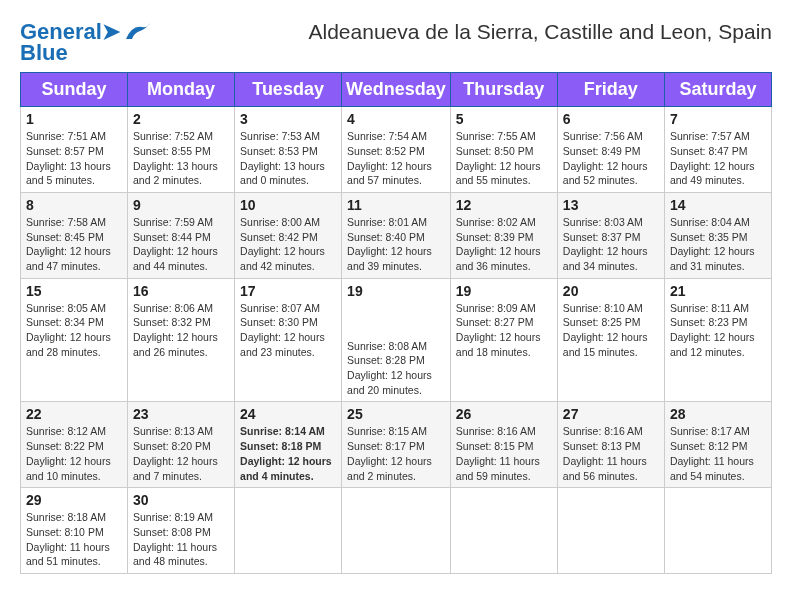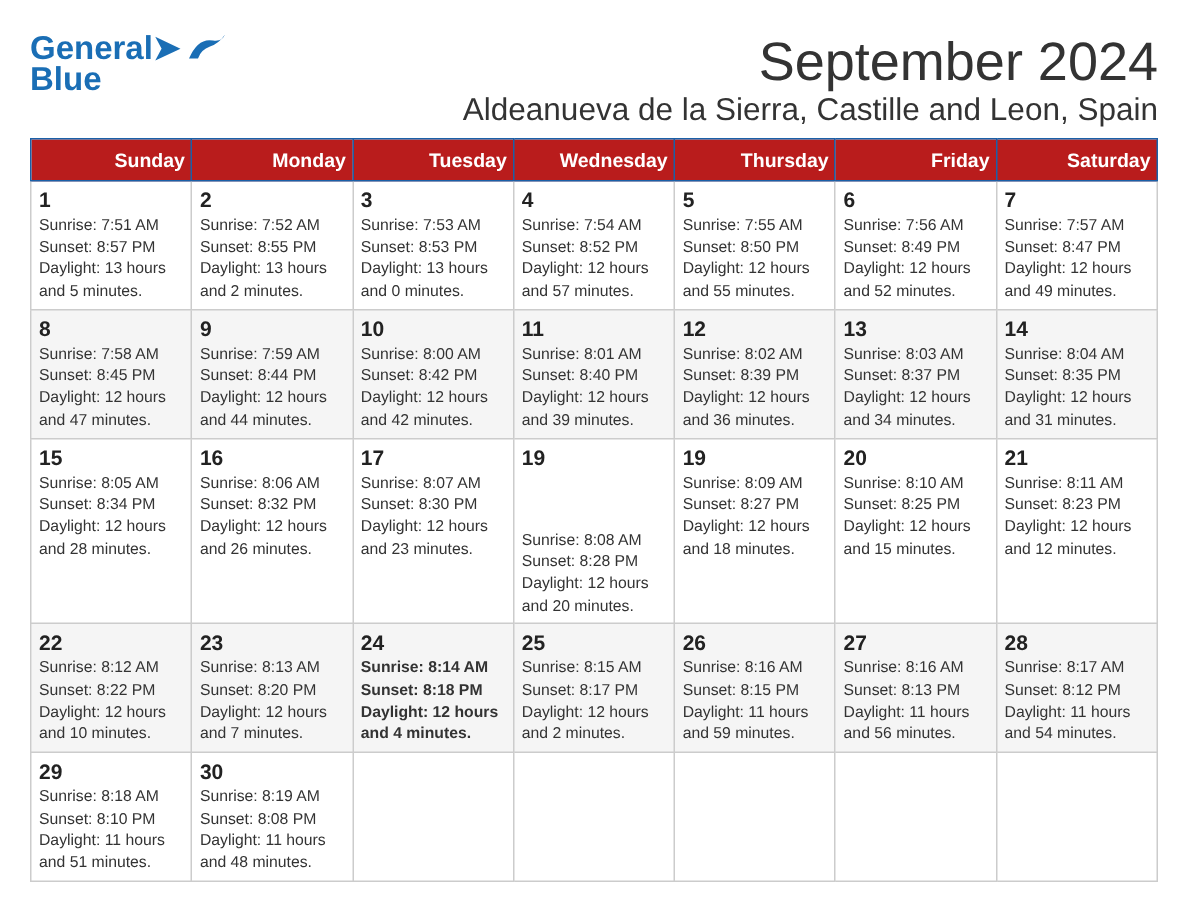--- a/index.html
+++ b/index.html
@@ -33,25 +33,25 @@
     .subtitle {
       font-size: 21px;
       color: #333;
     }
     .calendar-table {
       width: 100%;
       border-collapse: collapse;
       font-size: 11px;
     }
     .calendar-table th {
-      background-color: #b91c1c;
+      background-color: #8b5cf6;
       color: #fff;
       padding: 6px 4px;
-      text-align: right;
-      font-size: 13px;
+      text-align: center;
+      font-size: 18px;
       font-weight: bold;
       border: 1px solid #1a60a8;
     }
     .calendar-table td {
       border: 1px solid #ccc;
       vertical-align: top;
       padding: 4px 5px;
       width: 107px;
       height: 85px;
       background: #fff;
@@ -86,21 +86,20 @@
       </div>
       <svg width="28" height="22" viewBox="0 0 28 22">
         <path d="M2,18 Q8,4 18,6 Q24,7 26,2 Q22,8 16,10 Q10,12 8,18 Z" fill="#1a6eb5"></path>
       </svg>
     </div>
     <div style="font-size:22px; font-weight:bold; margin-top:-4px;">
       <span style="color:#1a6eb5;">Blue</span>
     </div>
   </div>
   <div class="title-block">
-    <div class="month-title">September 2024</div>
     <div class="subtitle">Aldeanueva de la Sierra, Castille and Leon, Spain</div>
   </div>
 </div>
 
 <table class="calendar-table">
   <thead>
     <tr>
     <th>Sunday</th>
         <th>Monday</th>
         <th>Tuesday</th>

